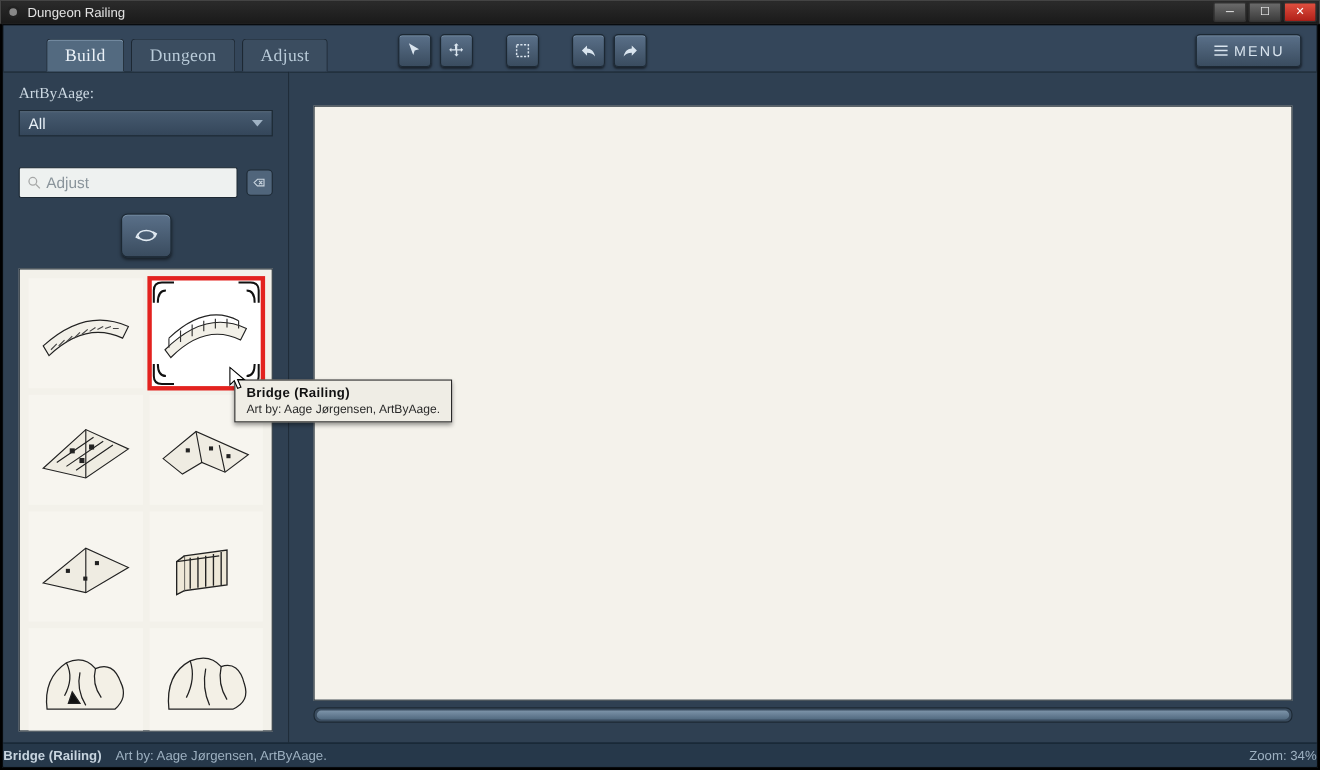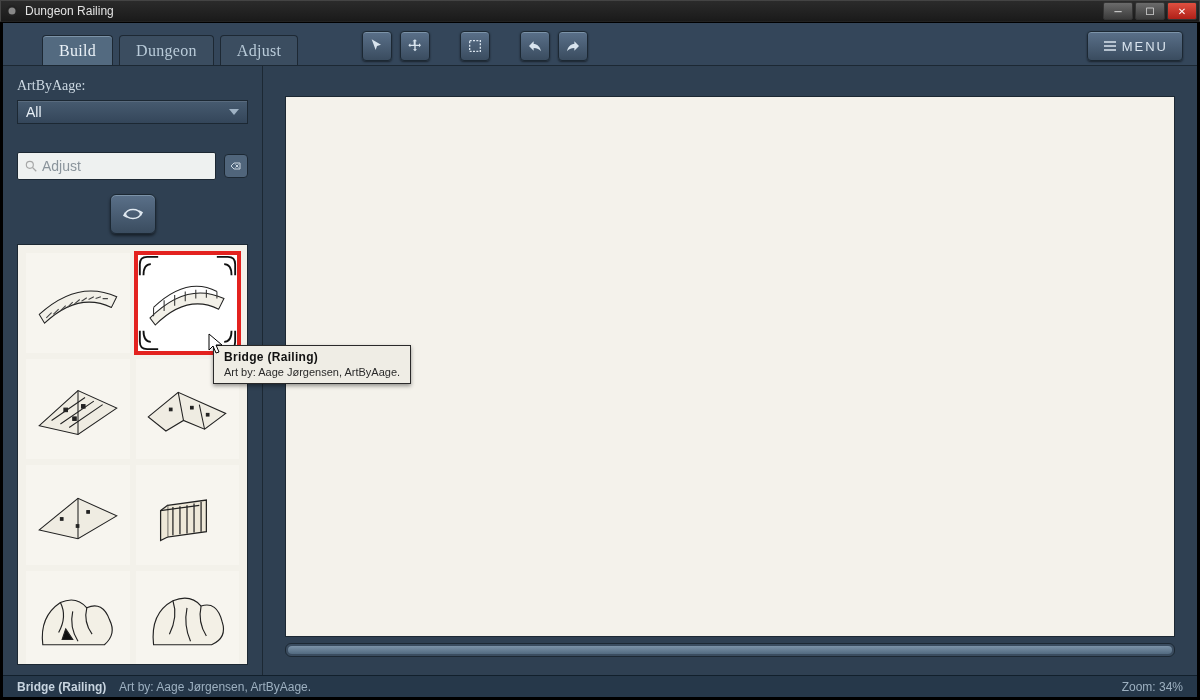--- a/index.html
+++ b/index.html
@@ -138,21 +138,21 @@
   .hscroll{
     height:14px;margin-top:6px;background:#3a4c5f;border:1px solid #1c2833;border-radius:6px;
     display:flex;align-items:center;padding:2px;
   }
   .hscroll .thumb{flex:1;height:8px;background:linear-gradient(#7c93a8,#526a80);border-radius:4px;}
 
   
   .status{
     height:22px; background:#26384a; color:#9db0c0; font-size:12px;
     display:flex; align-items:center; justify-content:space-between;
-    padding:0 14px; border-top:1px solid #12202c;
+    padding:0 0; border-top:1px solid #12202c;
     font-family: Verdana, sans-serif;
     gap: 44px;
   }
   .status .left b{color:#c7d4df;font-weight:600;margin-right:10px;}
 
   
   .tooltip{
     position:absolute; left:210px; top:322px;
     background:#efede5; border:1px solid #2a2a2a;
     padding:4px 10px 5px; font-size:12px; color:#111;

